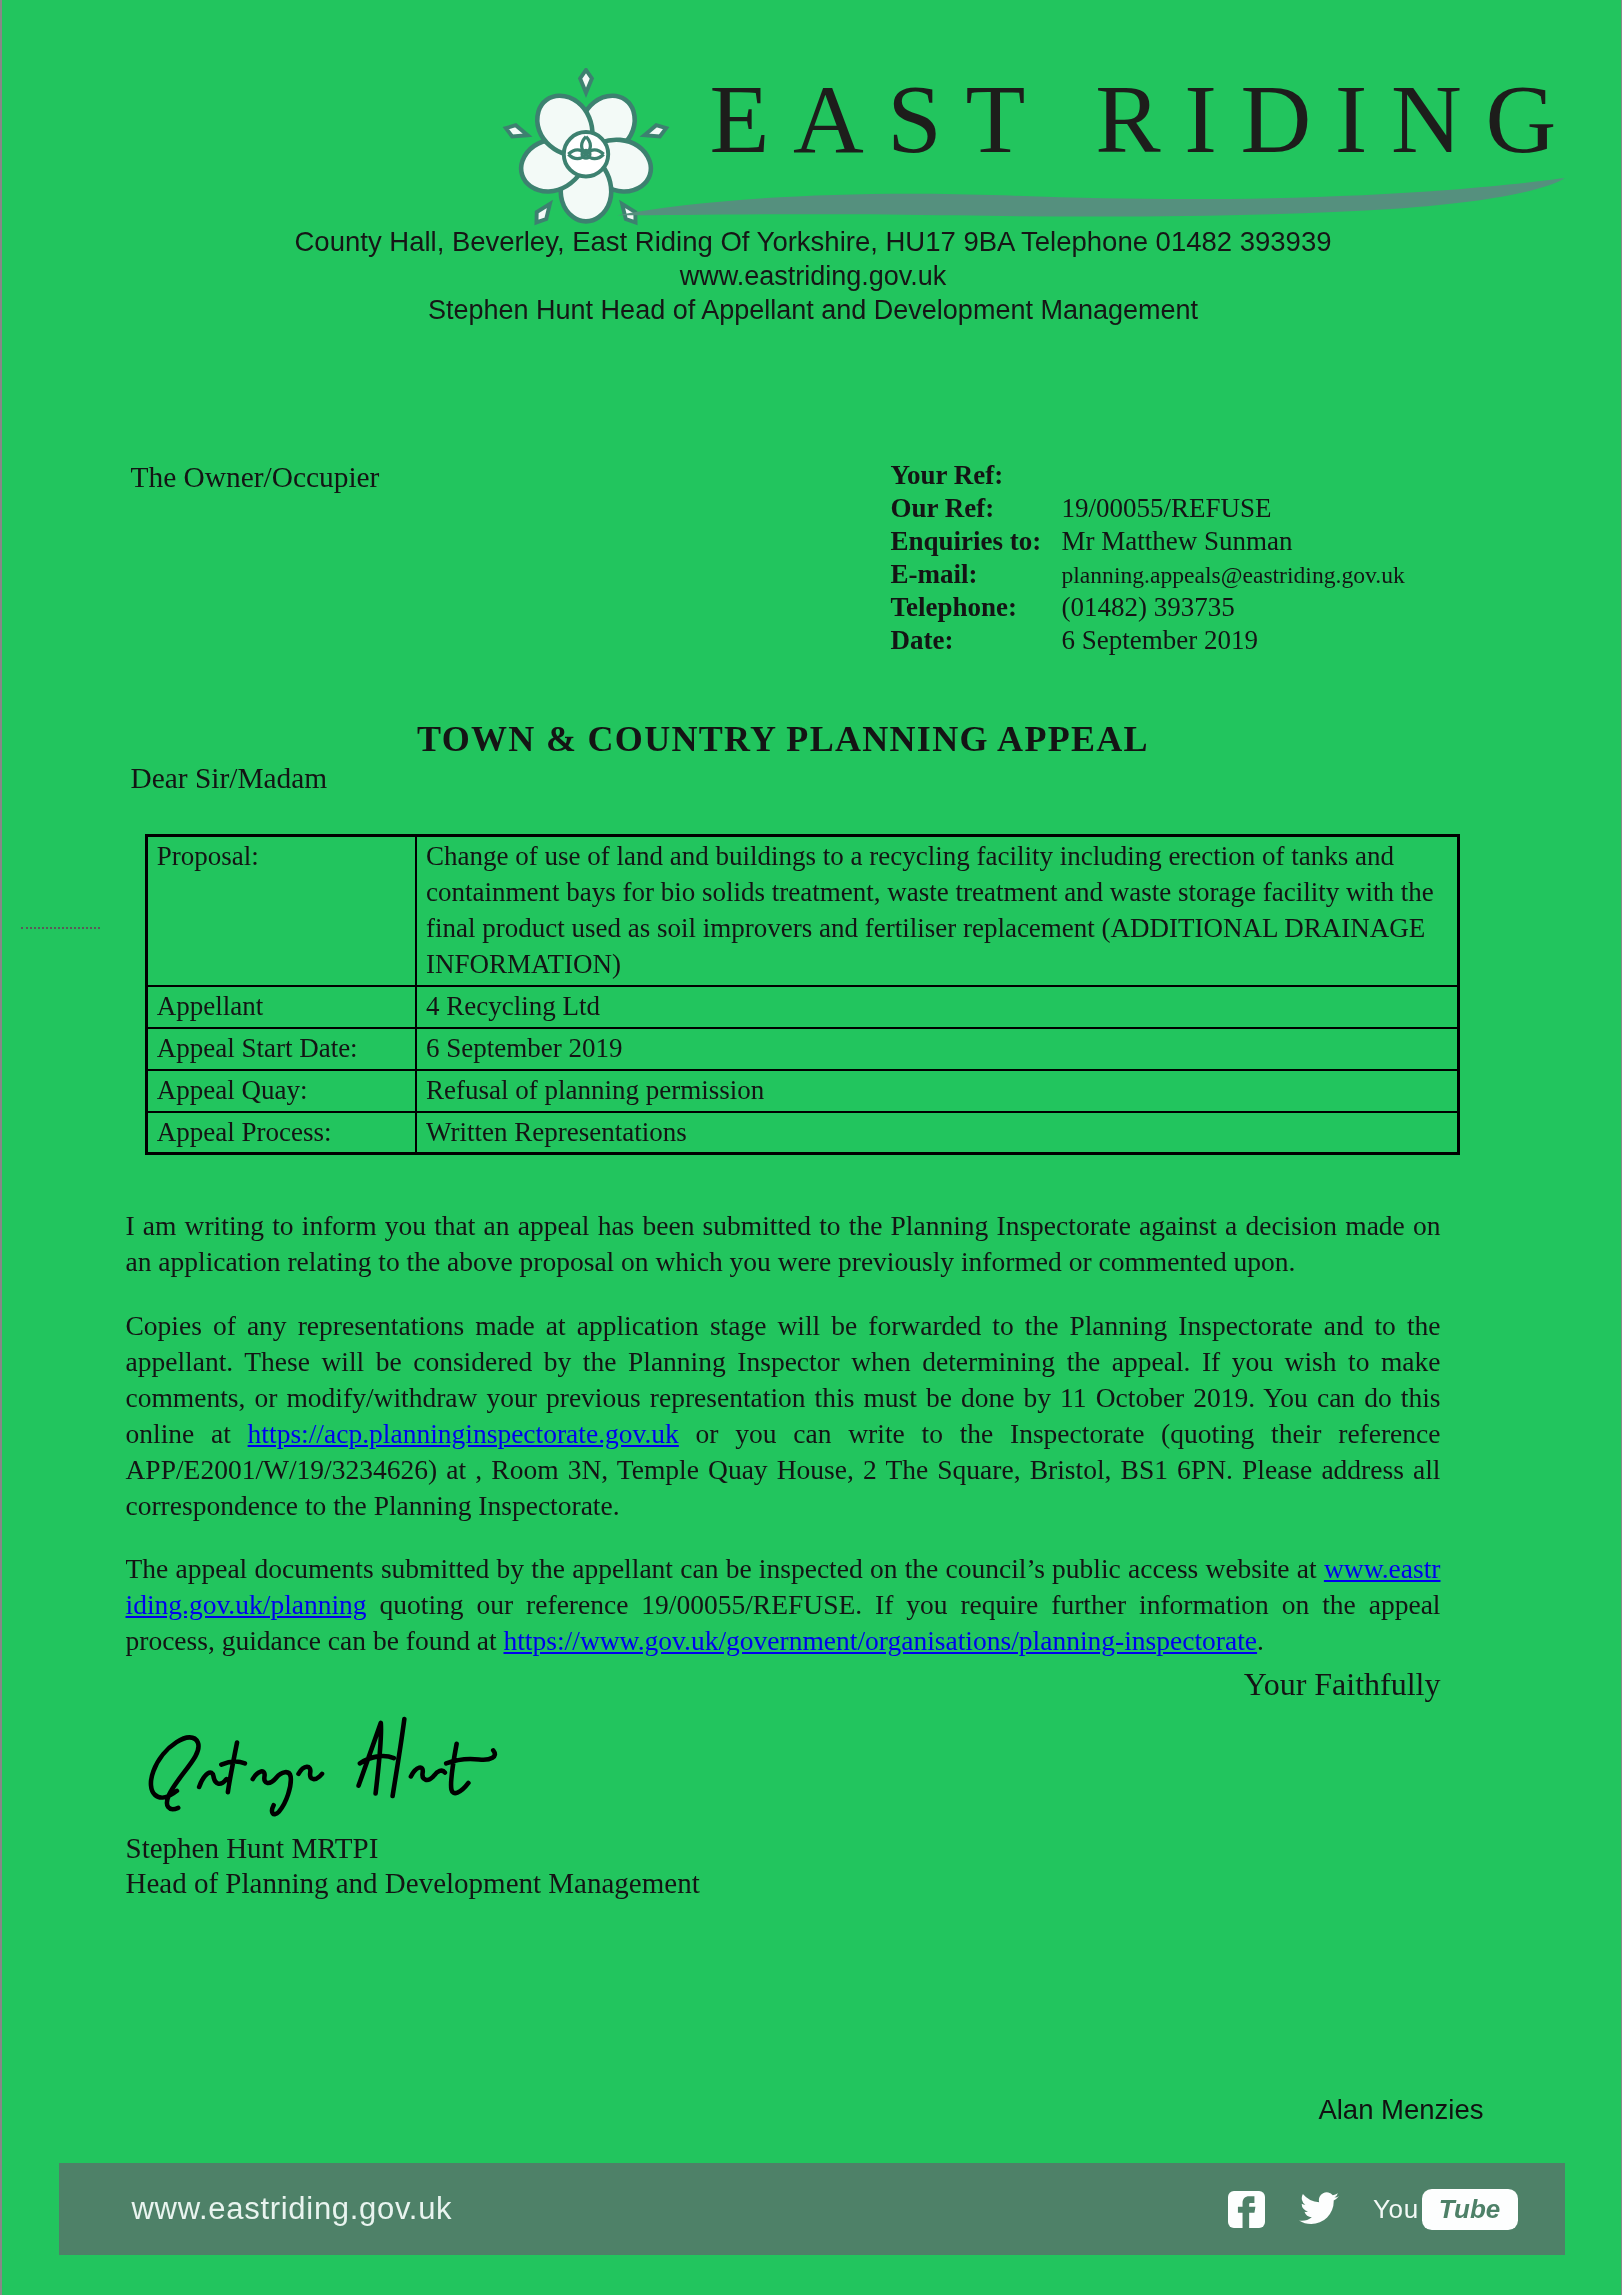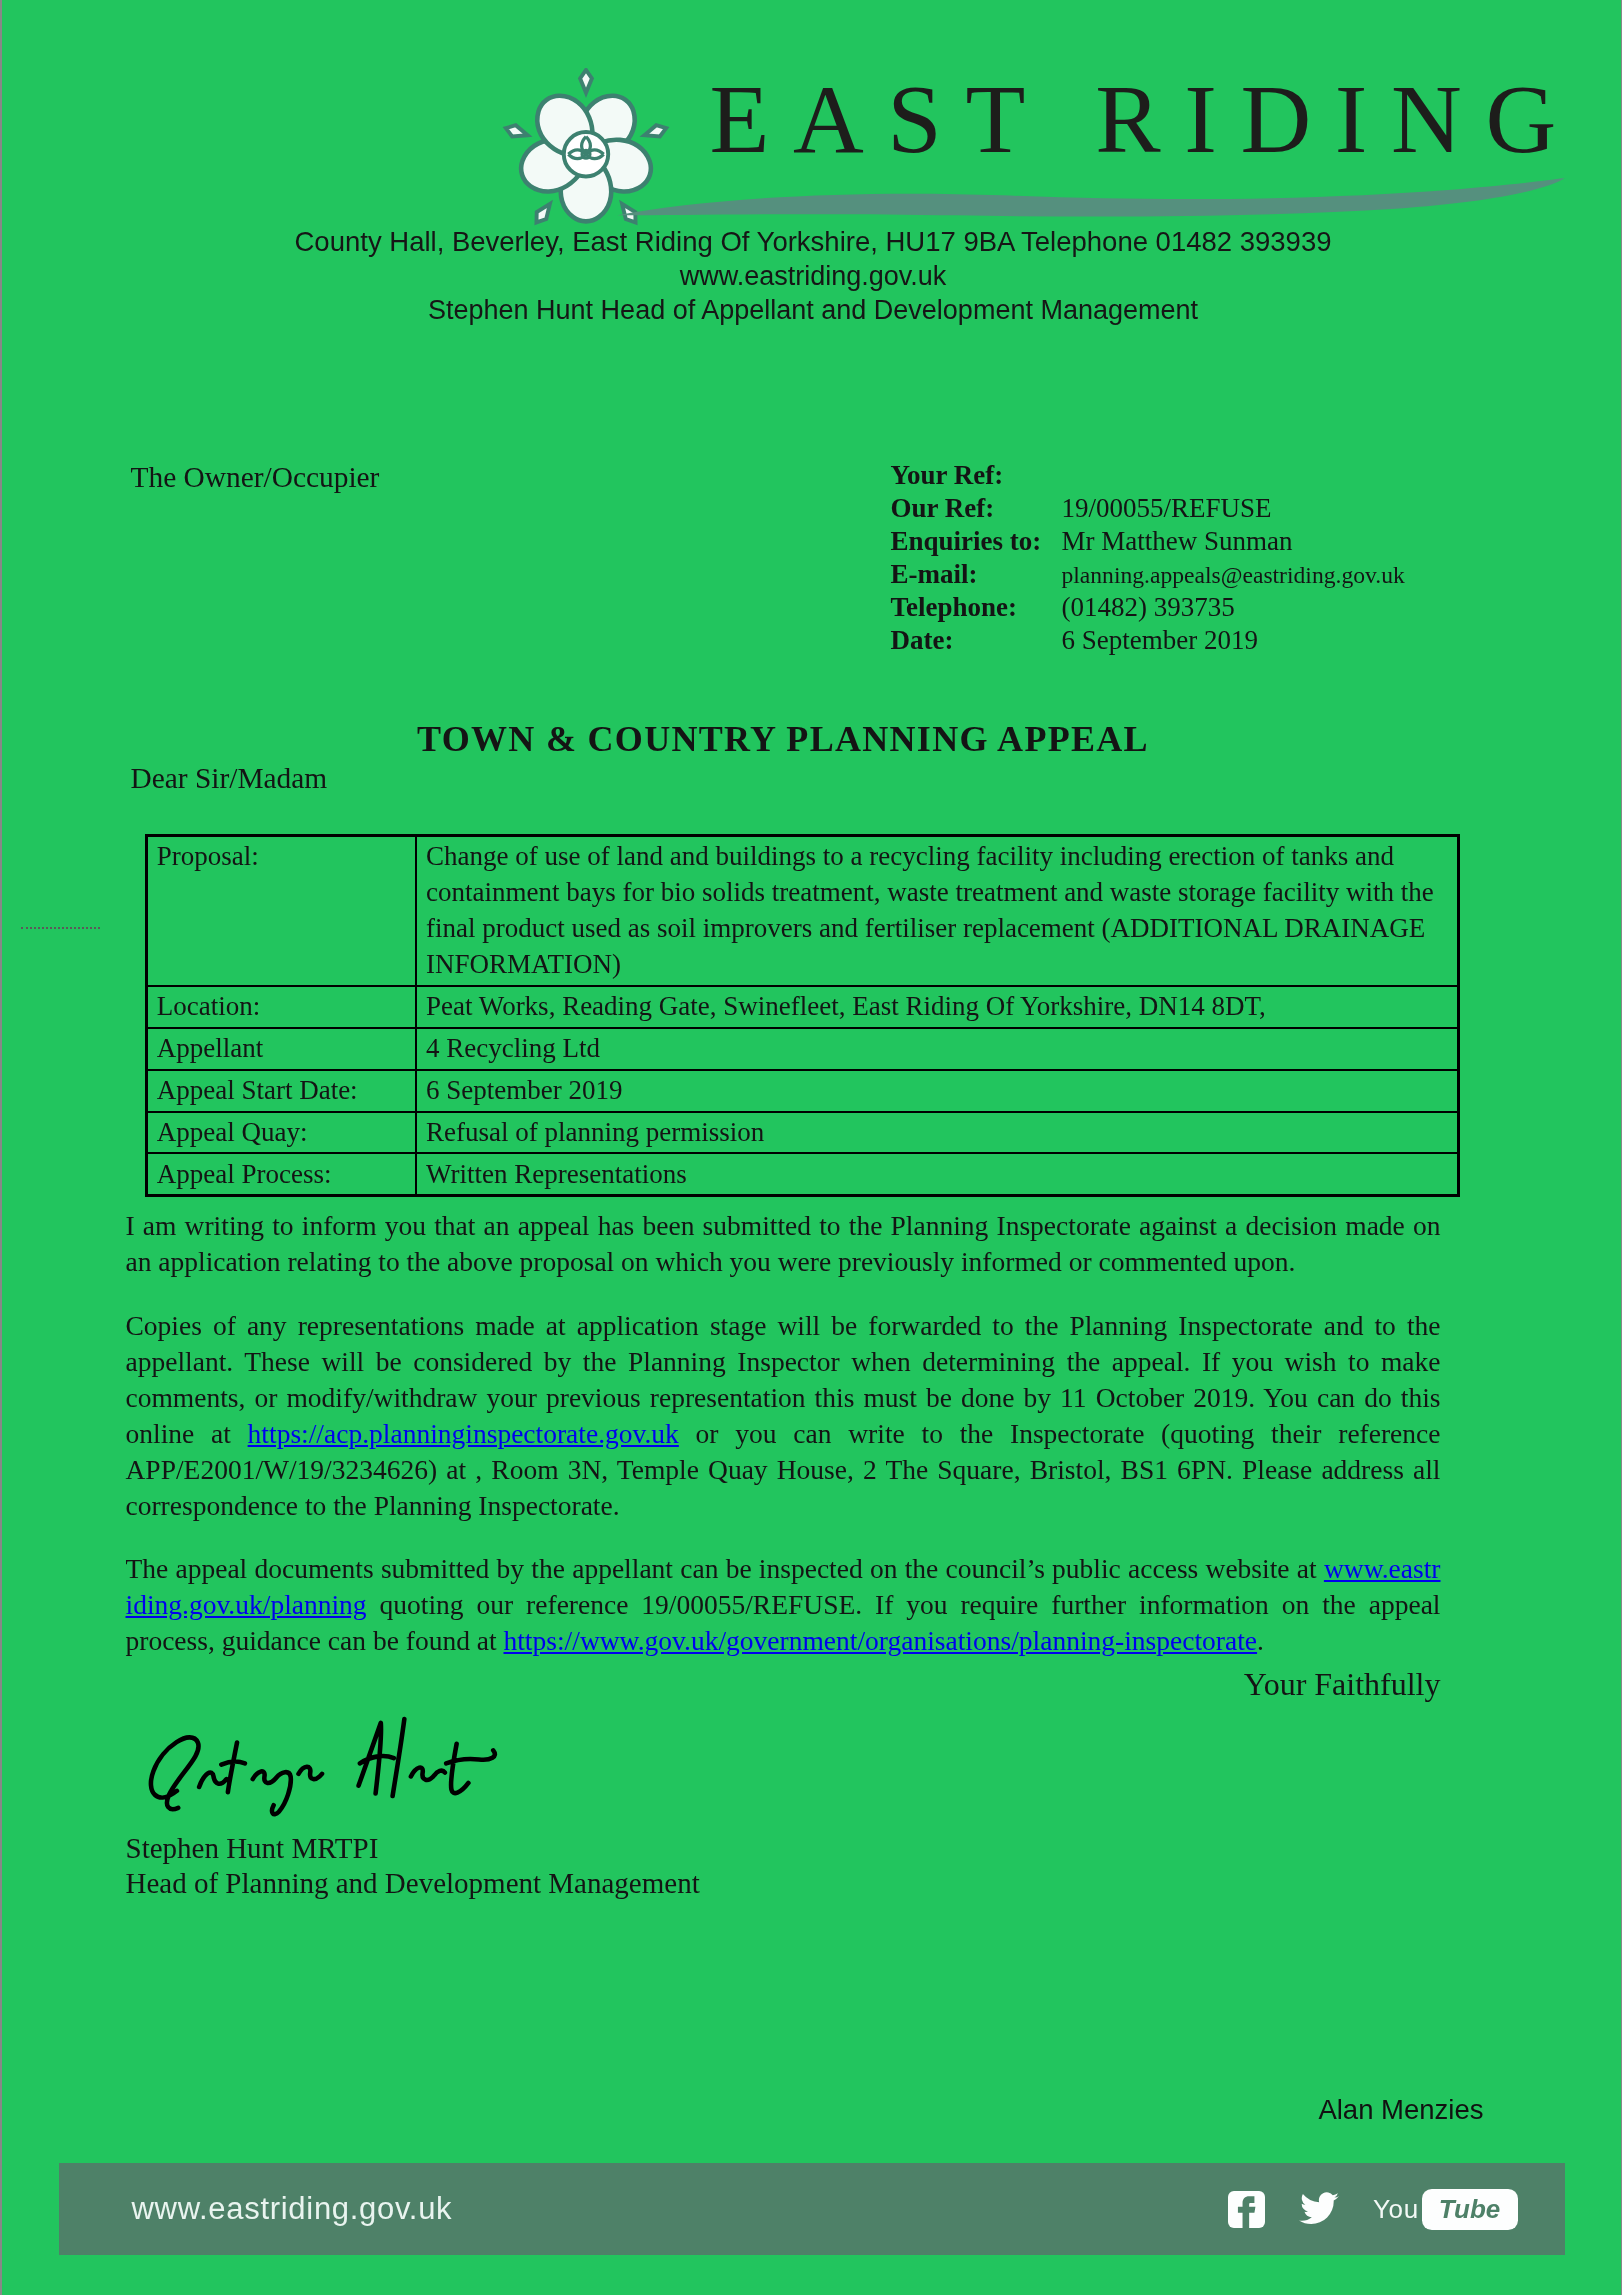--- a/index.html
+++ b/index.html
@@ -170,24 +170,20 @@
   <div class="salutation">Dear Sir/Madam</div>
 
   <div class="fold-mark"></div>
 
   <div class="details">
     <table>
       <tbody id="detail-rows">
           <tr>
             <td class="lbl">Proposal:</td>
             <td>Change of use of land and buildings to a recycling facility including erection of tanks and containment bays for bio solids treatment, waste treatment and waste storage facility with the final product used as soil improvers and fertiliser replacement (ADDITIONAL DRAINAGE INFORMATION)</td>
-          </tr>
-          <tr>
-            <td class="lbl">Location:</td>
-            <td>Peat Works, Reading Gate, Swinefleet, East Riding Of Yorkshire, DN14 8DT,</td>
           </tr>
           <tr>
             <td class="lbl">Appellant</td>
             <td>4 Recycling Ltd</td>
           </tr>
           <tr>
             <td class="lbl">Appeal Start Date:</td>
             <td>6 September 2019</td>
           </tr>
           <tr>

